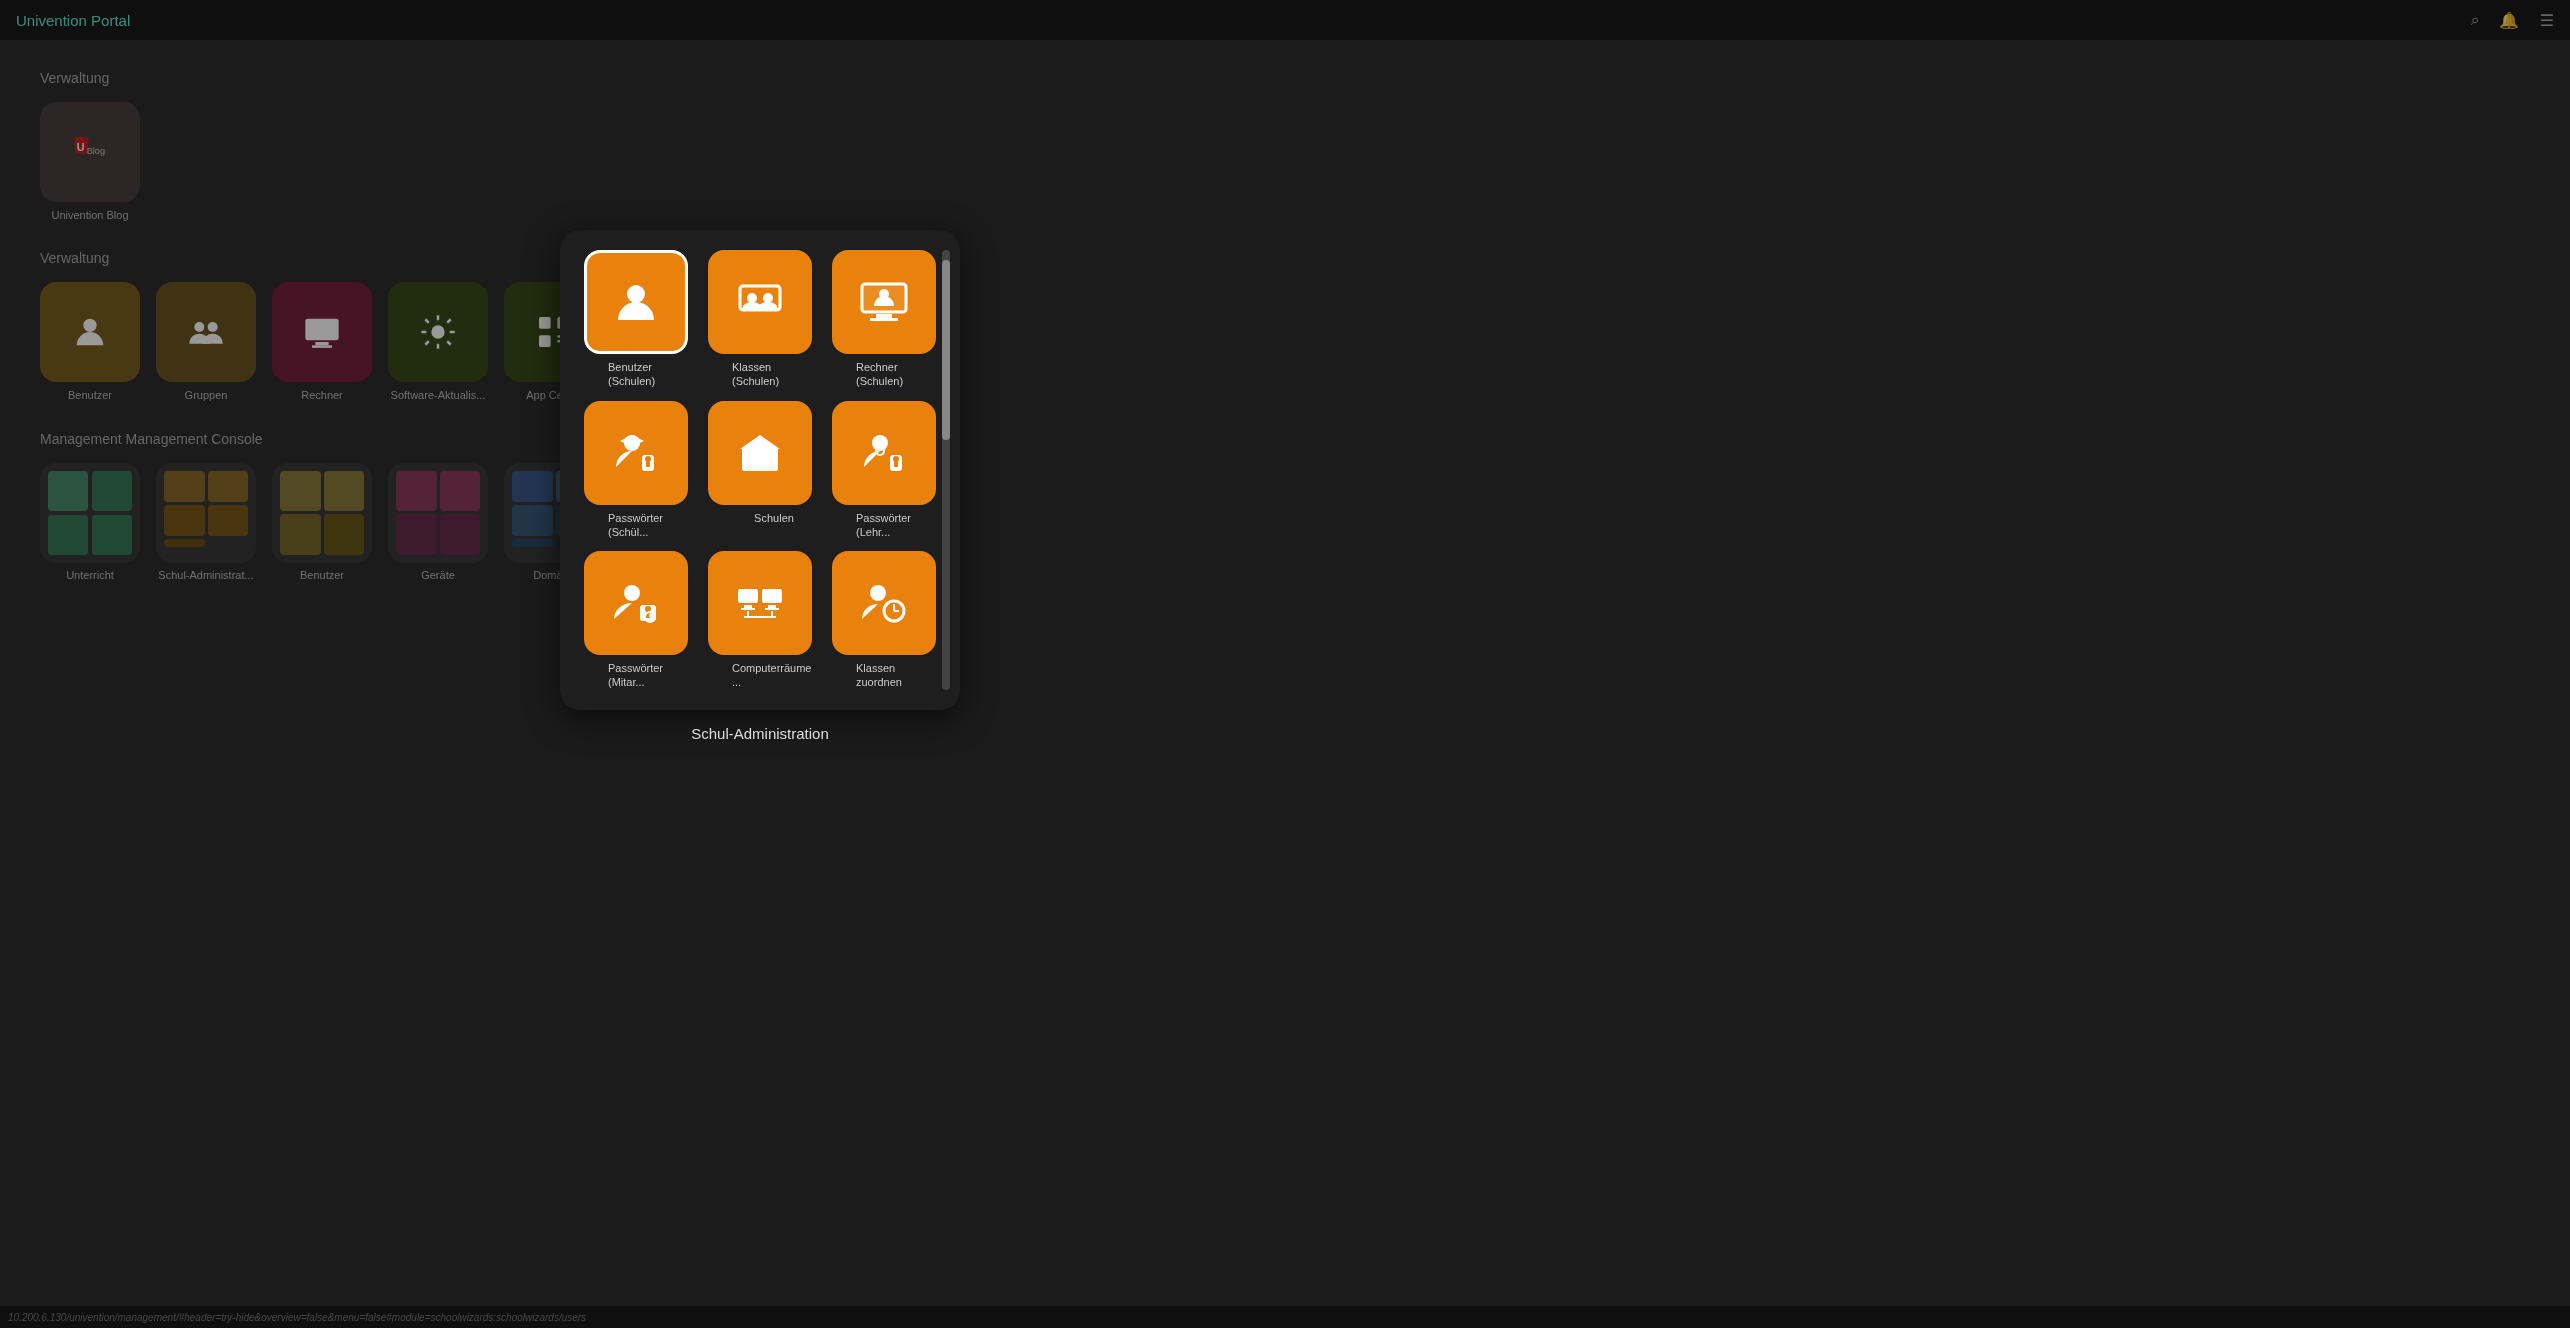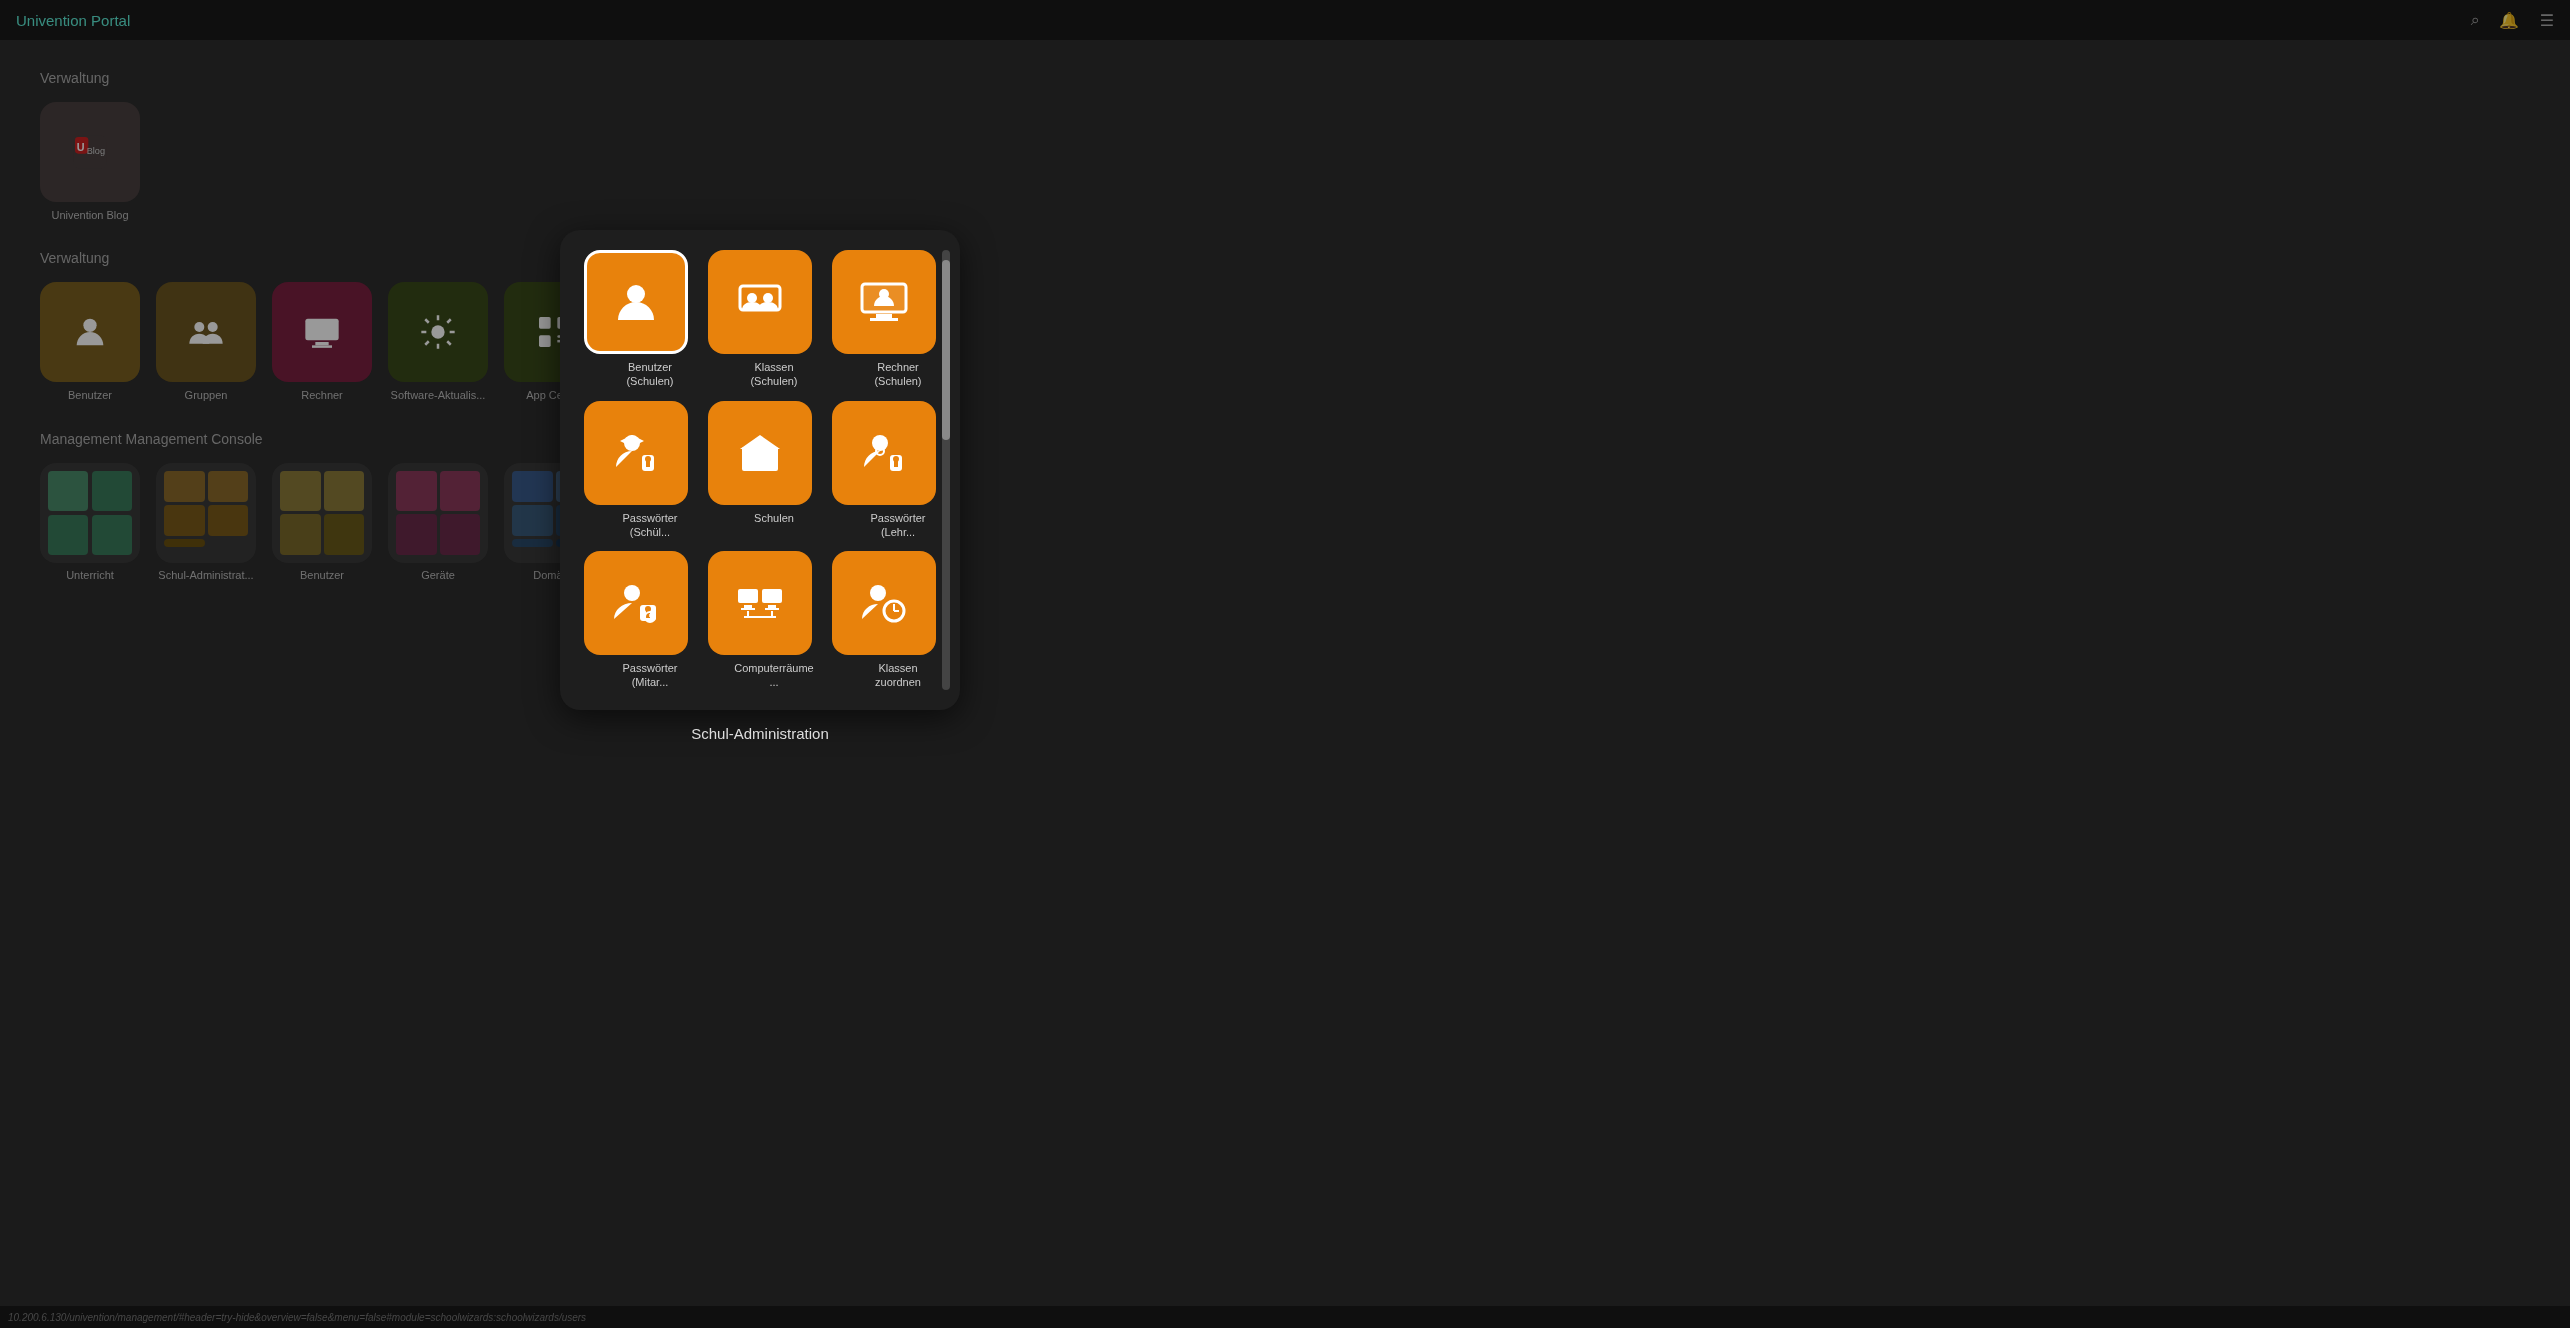--- a/index.html
+++ b/index.html
@@ -176,21 +176,21 @@
       border: 3px solid #fff;
     }
     .popup-tile-icon svg {
       width: 48px;
       height: 48px;
       fill: white;
     }
     .popup-tile-label {
       font-size: 11px;
       color: #ccc;
-      text-align: center;
+      text-align: left;
       line-height: 1.3;
       margin-left: 28px;
     }
 
     
     .popup-scrollbar {
       position: absolute;
       right: 10px;
       top: 20px;
       bottom: 20px;

